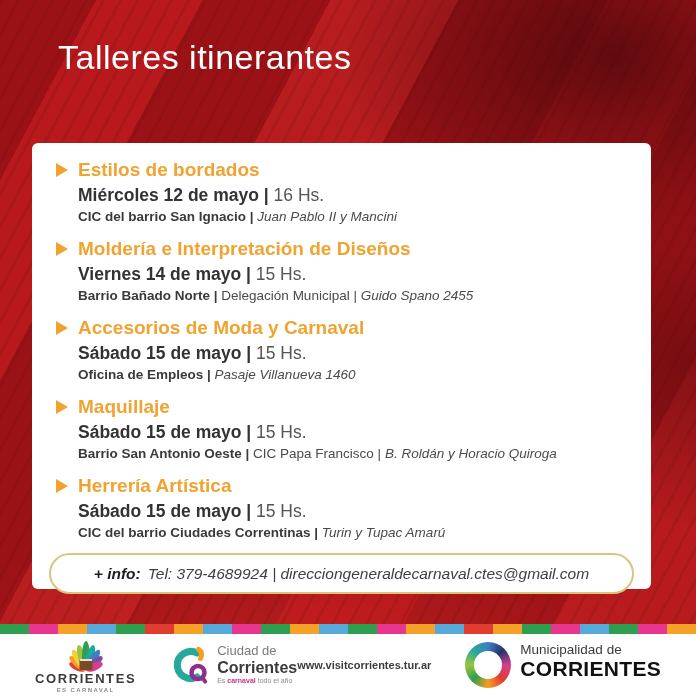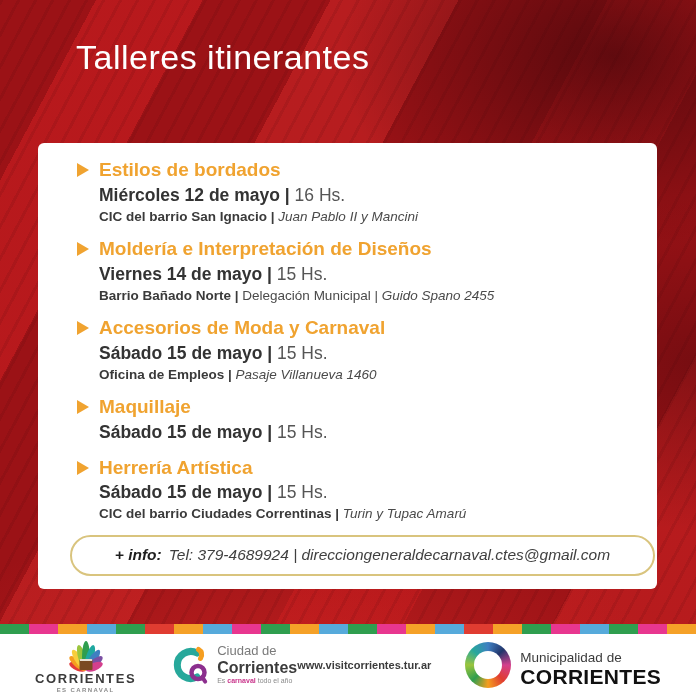--- a/index.html
+++ b/index.html
@@ -17,28 +17,28 @@
       radial-gradient(ellipse 320px 240px at 100% 52%, rgba(90,9,13,.55), rgba(90,9,13,0) 70%),
       radial-gradient(ellipse 520px 280px at 42% 100%, rgba(216,42,38,.55), rgba(216,42,38,0) 72%),
       linear-gradient(118deg,
         rgba(201,28,32,0) 0 9%, rgba(204,30,33,.58) 9% 19%,
         rgba(201,28,32,0) 19% 31%, rgba(216,42,42,.46) 31% 43%,
         rgba(201,28,32,0) 43% 57%, rgba(198,25,29,.52) 57% 69%,
         rgba(201,28,32,0) 69% 83%, rgba(216,38,38,.46) 83% 100%),
       #9b1216;
   }
   
-  .header{position:absolute;left:76px;top:38px;color:#fff;}
+  .header{position:absolute;left:58px;top:38px;color:#fff;}
   .header .subtitle{font-size:34px;font-weight:400;letter-spacing:.5px;}
   .header .title{font-size:45px;font-weight:800;letter-spacing:.2px;margin-top:4px;}
   
   .card{
-    position:absolute;left:38px;top:143px;width:619px;height:446px;
+    position:absolute;left:32px;top:143px;width:619px;height:446px;
     background:#fff;border-radius:6px;box-sizing:border-box;
-    padding:15px 17px 12px 39px;
+    padding:15px 17px 12px 24px;
   }
   .entry{position:relative;padding-left:22px;margin-bottom:12px;}
   .tri{
     position:absolute;left:0;top:5px;width:0;height:0;
     border-left:12px solid #f0a330;border-top:7px solid transparent;border-bottom:7px solid transparent;
   }
   .w-name{font-size:19px;font-weight:700;color:#f0a330;line-height:1.25;}
   .w-date{font-size:17.5px;line-height:1.3;margin-top:2px;color:#333;}
   .w-date .d-bold{font-weight:700;color:#333;}
   .w-date .d-time{font-weight:400;color:#555;}
@@ -72,21 +72,21 @@
   }
   .lc-title{font-size:13px;font-weight:700;color:#3b3b3b;letter-spacing:1.6px;margin-top:1px;}
   .lc-tag{font-size:6px;font-weight:700;color:#8a8a8a;letter-spacing:1.4px;margin-top:1px;}
   .logo-ciudad{display:flex;align-items:center;}
   .lc2-row{display:flex;align-items:center;gap:7px;}
   .lc2-l1{font-size:13px;color:#7a7a7a;line-height:1.1;}
   .lc2-l2{font-size:16px;font-weight:700;color:#3b3b3b;line-height:1.1;}
   .lc2-tag{font-size:7px;color:#8a8a8a;line-height:1.2;margin-top:1px;}
   .lc2-tag .mag{color:#c9358b;font-weight:700;}
   .lc2-url{font-size:11px;font-weight:700;color:#3b3b3b;margin-top:0;}
-  .logo-muni{display:flex;align-items:flex-end;gap:9px;}
+  .logo-muni{display:flex;align-items:flex-start;gap:9px;}
   .muni-ring{position:relative;width:46px;height:46px;border-radius:50%;}
   .muni-hole{position:absolute;inset:9px;background:#fff;border-radius:50%;}
   .muni-l1{font-size:13.5px;color:#3b3b3b;line-height:1.15;}
   .muni-l2{font-size:21px;font-weight:800;color:#111;letter-spacing:.3px;line-height:1.05;}
 </style>
 </head>
 <body>
 
 <div class="poster">
   <div class="bg"></div>
@@ -112,20 +112,21 @@
         <div class="entry">
           <span class="tri"></span>
           <div class="w-name">Accesorios de Moda y Carnaval</div>
           <div class="w-date"><span class="d-bold">Sábado 15 de mayo |</span><span class="d-time"> 15 Hs.</span></div>
           <div class="w-loc"><span class="seg-bold">Oficina de Empleos |</span> <span class="seg-italic">Pasaje Villanueva 1460</span></div>
         </div>
         <div class="entry">
           <span class="tri"></span>
           <div class="w-name">Maquillaje</div>
           <div class="w-date"><span class="d-bold">Sábado 15 de mayo |</span><span class="d-time"> 15 Hs.</span></div>
+          <div class="w-loc"><span class="seg-bold">Barrio San Antonio Oeste |</span> <span class="seg-regular">CIC Papa Francisco |</span> <span class="seg-italic">B. Roldán y Horacio Quiroga</span></div>
         </div>
         <div class="entry">
           <span class="tri"></span>
           <div class="w-name">Herrería Artística</div>
           <div class="w-date"><span class="d-bold">Sábado 15 de mayo |</span><span class="d-time"> 15 Hs.</span></div>
           <div class="w-loc"><span class="seg-bold">CIC del barrio Ciudades Correntinas |</span> <span class="seg-italic">Turin y Tupac Amarú</span></div>
         </div>
       </div>
     <div class="info-pill">
       <span class="info-label">+ info:</span>

